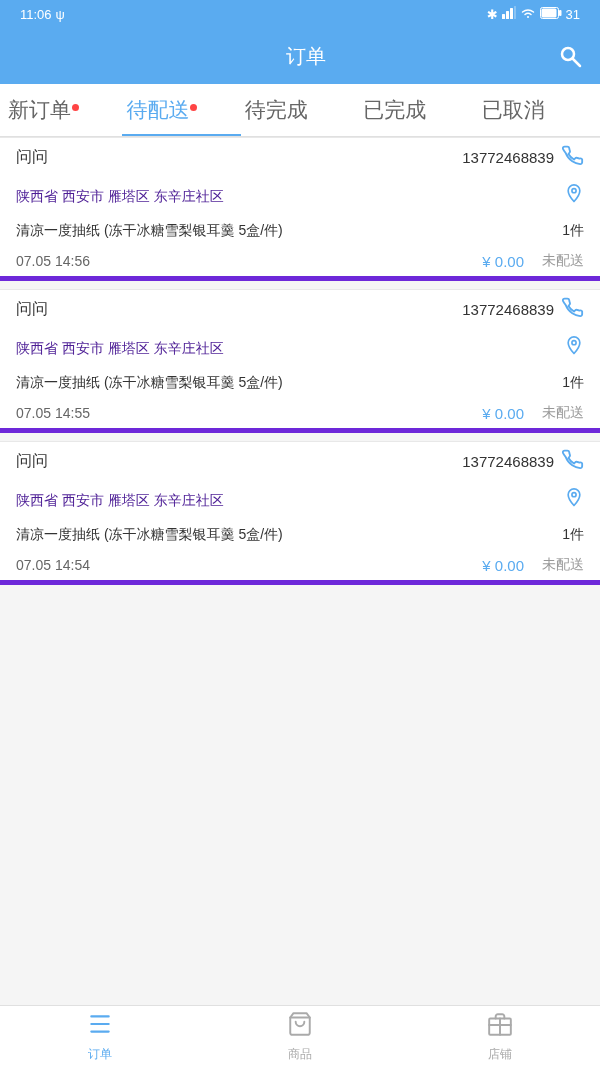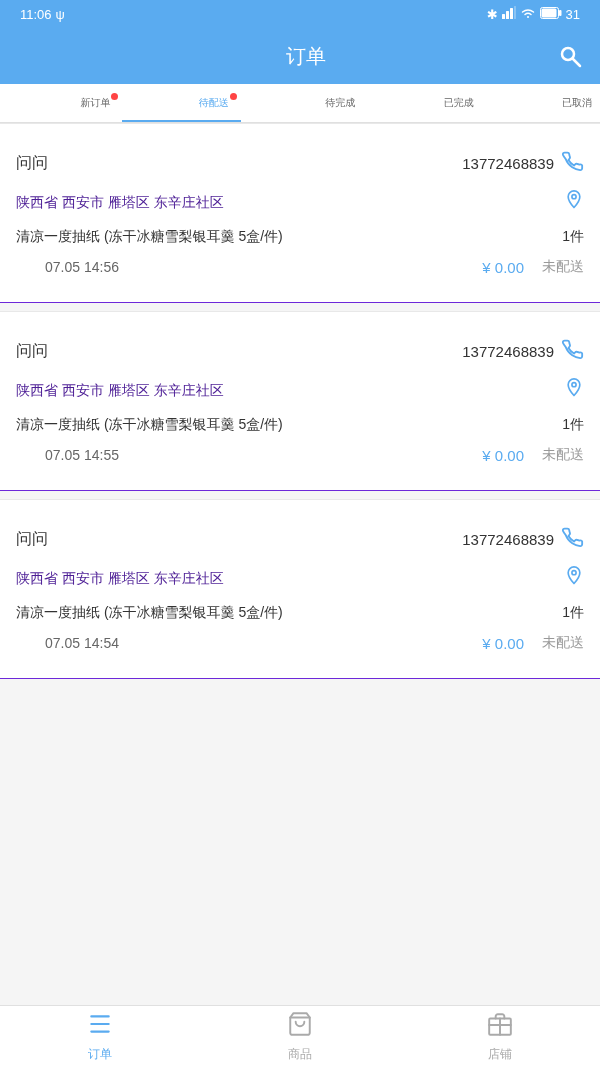--- a/index.html
+++ b/index.html
@@ -47,23 +47,23 @@
 
     
     .tabs {
       background: white;
       display: flex;
       border-bottom: 1px solid #e0e0e0;
       padding: 0 4px;
     }
     .tab {
       flex: 1;
-      text-align: right;
+      text-align: left;
       padding: 12px 4px 10px;
-      font-size: 10px;
+      font-size: 21px;
       color: #666;
       cursor: pointer;
       position: relative;
       white-space: nowrap;
     }
     .tab.active {
       color: #5aabf0;
       border-bottom: 2px solid #5aabf0;
     }
     .tab .dot {
@@ -72,23 +72,23 @@
       height: 7px;
       background: #ff4444;
       border-radius: 50%;
       position: relative;
       top: -6px;
       margin-left: 1px;
     }
     .order-card {
       background: white;
       margin-bottom: 8px;
-      padding: 26px 16px;
+      padding: 6px 16px;
       border-top: 1px solid #e8e8e8;
-      border-bottom: 1px solid #6d28d9;
+      border-bottom: 5px solid #6d28d9;
     }
 
     .order-row {
       display: flex;
       align-items: center;
       justify-content: space-between;
       margin-bottom: 12px;
     }
 
     .order-name {
@@ -148,21 +148,20 @@
 
     .order-footer {
       display: flex;
       align-items: center;
       justify-content: space-between;
     }
 
     .order-time {
       font-size: 14px;
       color: #666;
-      margin-left: 29px;
     }
 
     .order-price-status {
       display: flex;
       align-items: center;
       gap: 18px;
     }
 
     .order-price {
       font-size: 15px;

